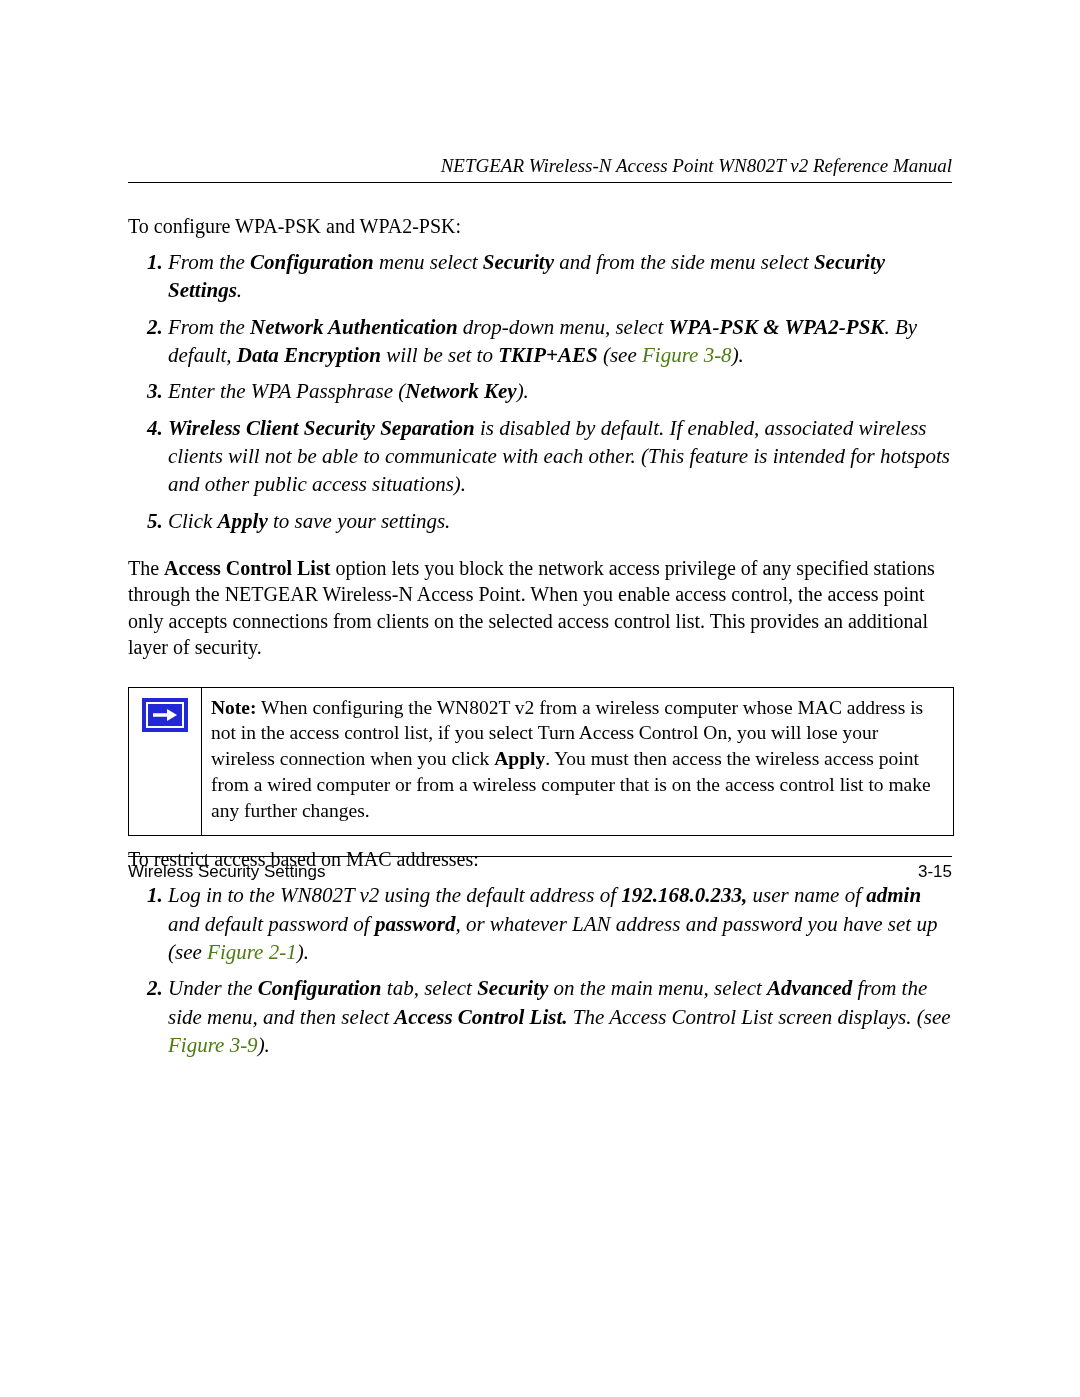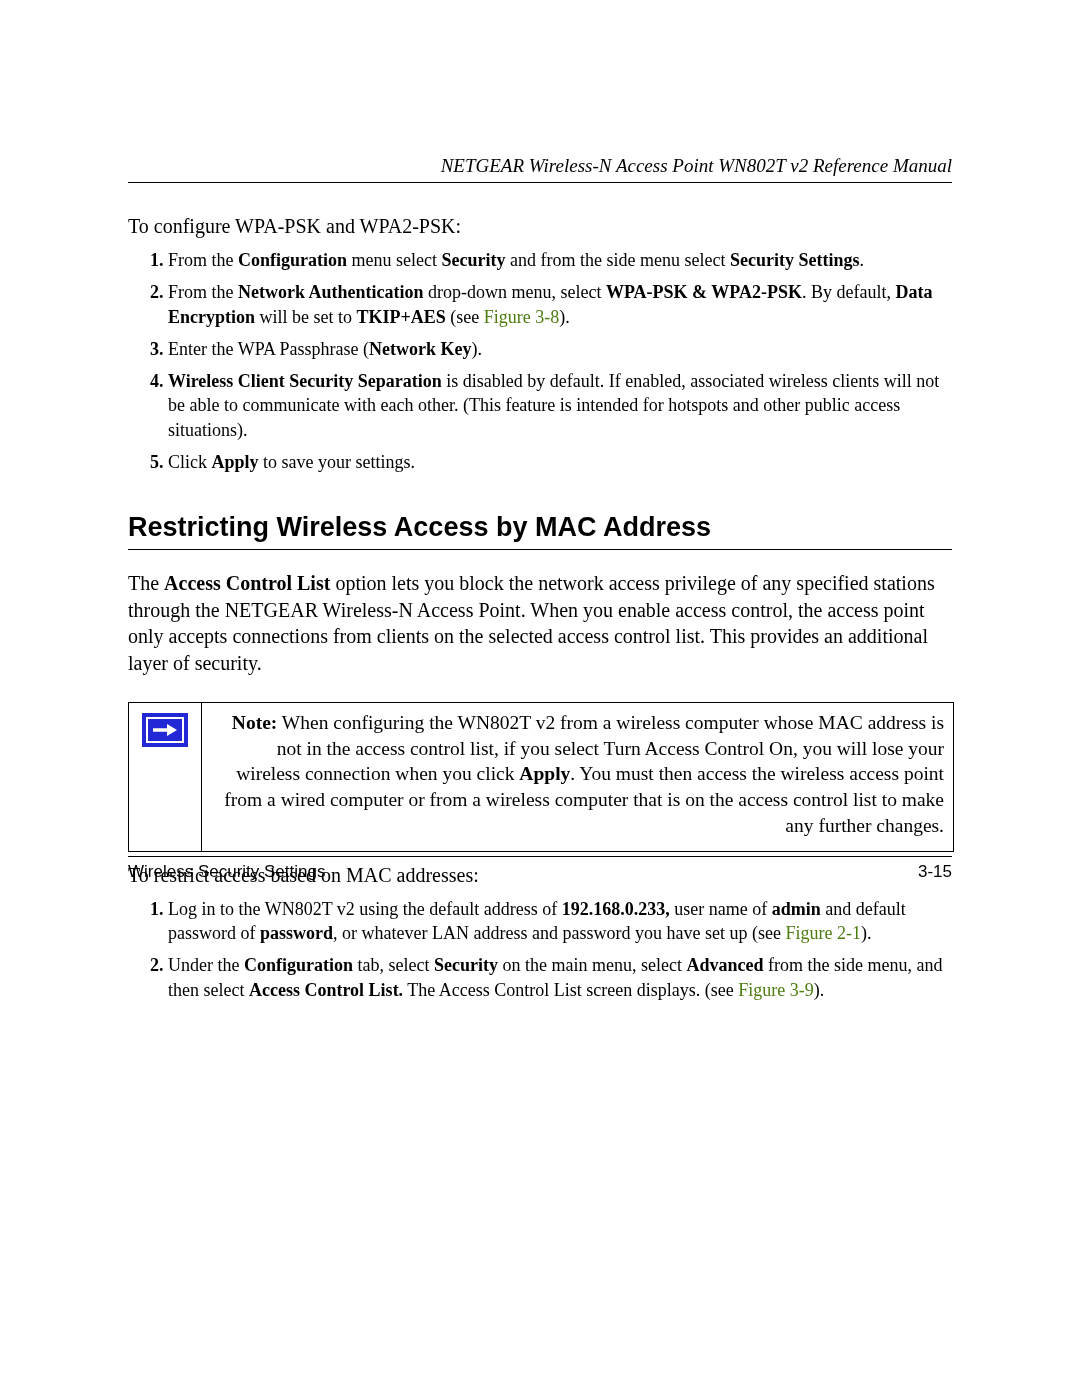--- a/index.html
+++ b/index.html
@@ -26,22 +26,23 @@
     border-bottom: 1.5px solid #000;
   }
   .intro {
     margin-top: 30px;
     font-size: 20px;
     line-height: 1.35;
   }
   ol.steps {
     margin: 7px 0 0 0;
     padding-left: 40px;
-    font-size: 18px;
+    font-size: 21px;
     line-height: 1.35;
+    font-style: italic;
   }
   ol.steps > li {
     padding-left: 0px;
     margin-top: 8px;
   }
   ol.steps > li::marker {
     font-weight: bold;
   }
   .b { font-weight: bold; }
   .link { color: #4d7c0f; }
@@ -63,21 +64,20 @@
     border: 1px solid #000;
     width: 100%;
   }
   .note-table {
     border-collapse: collapse;
     width: 100%;
   }
   .note-table td {
     vertical-align: top;
     padding: 7px 9px 12px 9px;
-    text-align: right;
   }
   .note-table td.icon-cell {
     border-right: 1px solid #000;
     width: 54px;
     text-align: center;
   }
   .note-icon {
     display: inline-block;
     width: 42px;
     height: 30px;
@@ -141,21 +141,20 @@
       <span>Enter the WPA Passphrase (</span><span class="b">Network Key</span><span>).</span>
     </li>
     <li>
       <span class="b">Wireless Client Security Separation</span><span> is disabled by default. If enabled, associated wireless clients will not be able to communicate with each other. (This feature is intended for hotspots and other public access situations).</span>
     </li>
     <li>
       <span>Click </span><span class="b">Apply</span><span> to save your settings.</span>
     </li>
   </ol>
 
-  <h2 class="section">Restricting Wireless Access by MAC Address</h2>
 
   <div class="para">
     <span>The </span><span class="b">Access Control List</span><span> option lets you block the network access privilege of any specified stations through the NETGEAR Wireless-N Access Point. When you enable access control, the access point only accepts connections from clients on the selected access control list. This provides an additional layer of security.</span>
   </div>
 
   <div class="note-box">
     <table class="note-table">
       <tbody>
           <tr>
         <td class="icon-cell">

